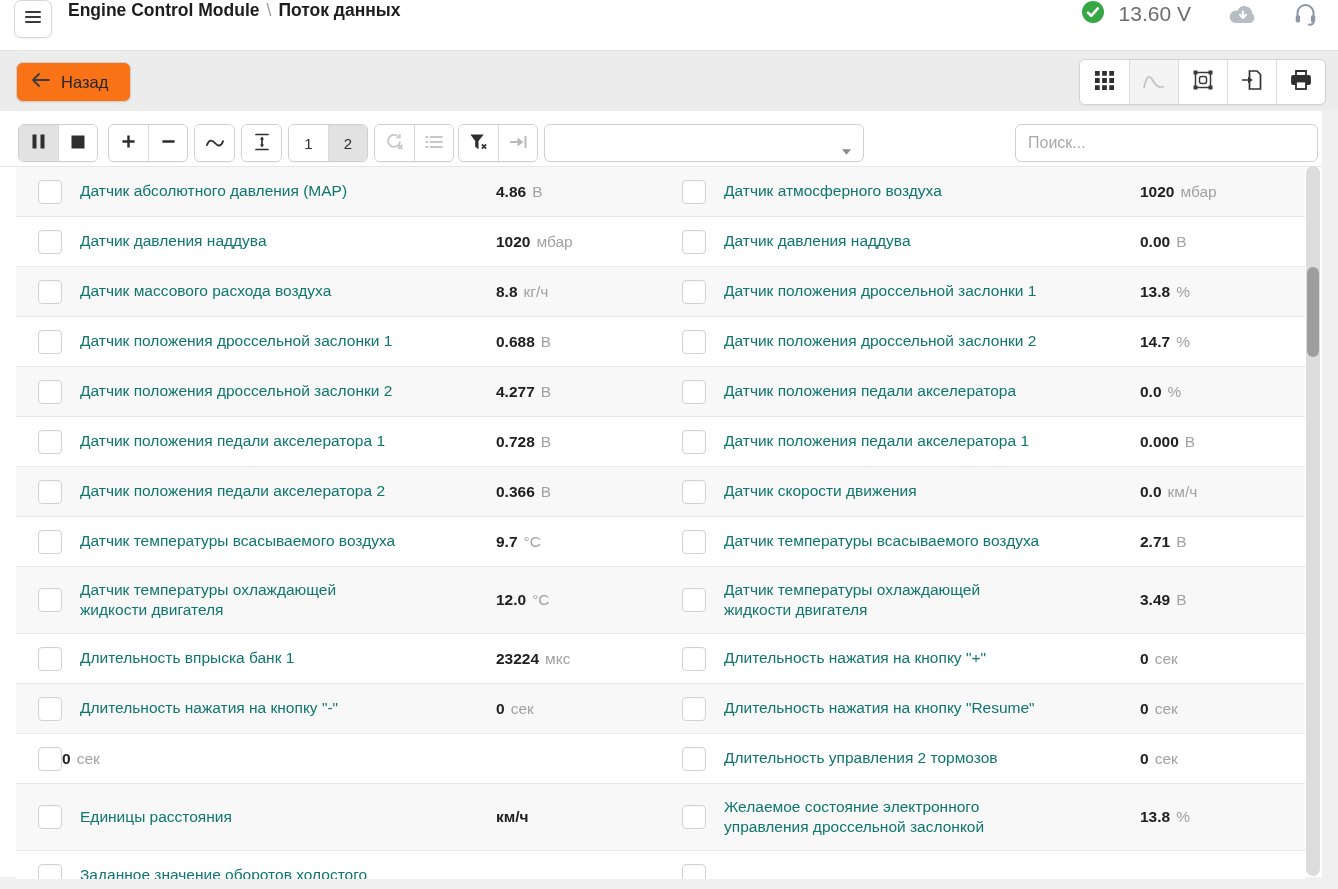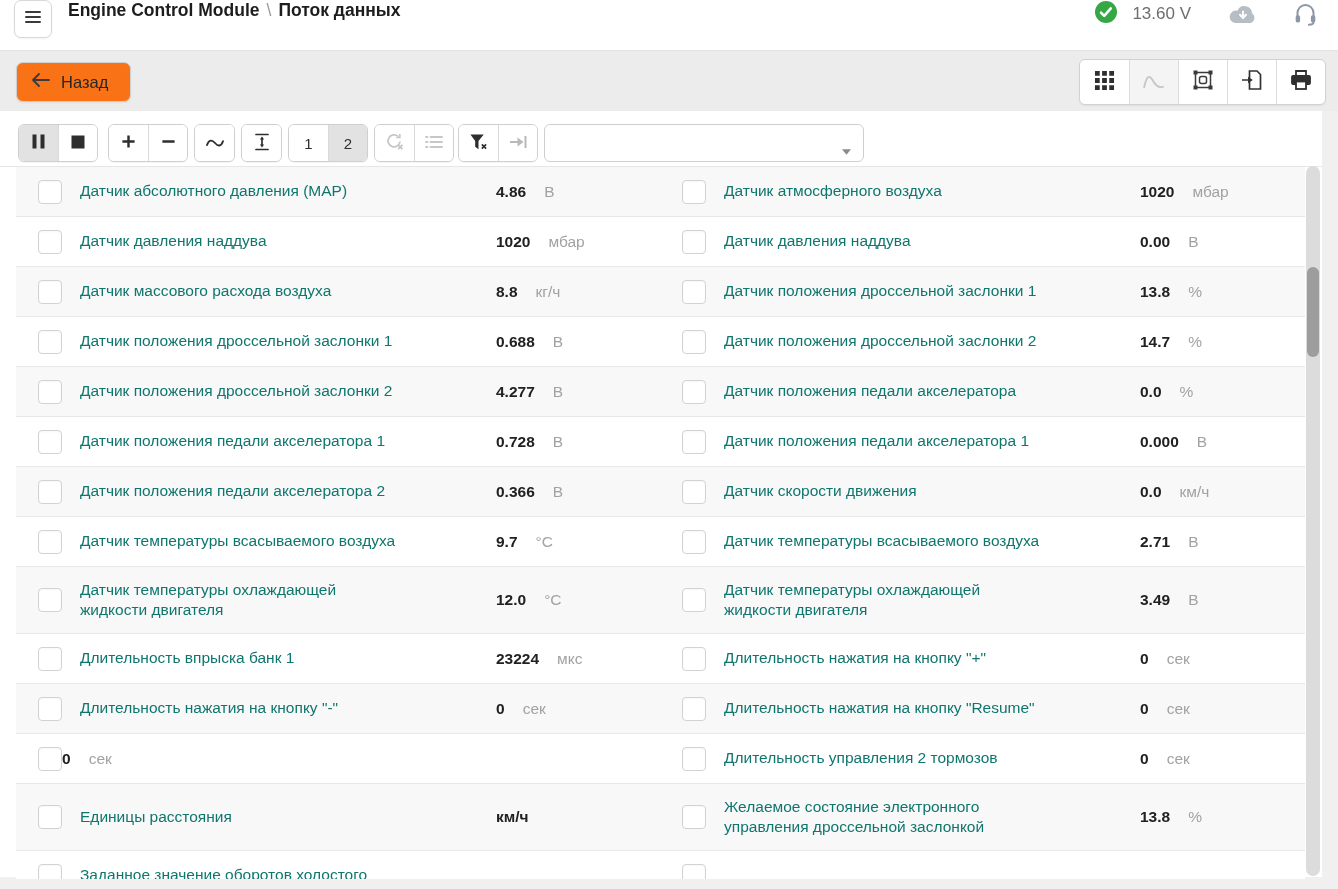--- a/index.html
+++ b/index.html
@@ -10,21 +10,21 @@
   }
   
   .topbar{position:absolute;left:0;top:0;width:1338px;height:50px;background:#fff;
     border-bottom:1px solid #e4e4e4;display:flex;align-items:flex-start;z-index:5}
   .menu-btn{margin-left:14px;width:36px;height:36px;border:1px solid #d8d8d8;border-radius:7px;
     background:#fff;display:flex;align-items:center;justify-content:center;
     box-shadow:0 1px 2px rgba(0,0,0,.05);cursor:pointer}
   .title{margin-left:16px;font-size:17.5px;font-weight:bold;color:#1d1d1d;white-space:nowrap}
   .title .sep{color:#9a9a9a;font-weight:normal;margin:0 7px}
   .top-right{margin-left:auto;display:flex;align-items:center;margin-right:20px}
-  .voltage{font-size:17px;color:#6d6d6d;margin-left:14px}
+  .voltage{font-size:21px;color:#6d6d6d;margin-left:14px}
   .cloud-wrap{margin-left:38px;display:flex;align-items:center}
   .headset-wrap{margin-left:36px;display:flex;align-items:center}
   
   .subbar{position:absolute;top:51px;left:0;width:1338px;height:60px;background:#ececec}
   .back-btn{position:absolute;left:16px;top:11px;height:40px;padding:0 22px 0 14px;background:#f97316;
     border:1px solid #cfcfcf;border-radius:7px;display:flex;align-items:center;gap:11px;
     font-size:16.5px;color:#272727;box-shadow:0 1px 2px rgba(0,0,0,.06);cursor:pointer;box-sizing:border-box}
   .icon-group{position:absolute;right:12px;top:8px;height:44px;display:flex;background:#fff;
     border:1px solid #d2d2d2;border-radius:6px;overflow:hidden;box-shadow:0 1px 2px rgba(0,0,0,.06)}
   .icon-group .cell{width:49px;display:flex;align-items:center;justify-content:center;
@@ -56,21 +56,21 @@
   .col{width:644px;flex:none}
   .col.right{width:645px}
   .row{display:flex;align-items:center;height:50px;border-bottom:1px solid #e7e7e7;
     box-sizing:border-box;background:#fff;padding-left:22px}
   .col .row:nth-child(odd){background:#f8f8f8}
   .row.tall{height:67px}
   .checkbox{width:22px;height:22px;border:1px solid #d2d2d2;border-radius:4px;background:#fff;
     flex:none;cursor:pointer;box-shadow:inset 0 1px 2px rgba(0,0,0,.03)}
   .name{margin-left:18px;width:416px;flex:none;font-size:15.5px;color:#0f766e;line-height:1.32;
     white-space:pre-line}
-  .value-wrap{flex:none;display:flex;align-items:flex-start;gap:18px}
+  .value-wrap{flex:none;display:flex;align-items:flex-start;gap:6px}
   .value{font-size:15.5px;font-weight:bold;color:#212121}
   .unit{font-size:15.5px;color:#a2a2a2}
   
   .scroll-track{position:absolute;right:2px;top:55px;width:14px;height:710px;background:#dcdcdc;border-radius:7px}
   .scroll-thumb{position:absolute;left:1px;top:101px;width:12px;height:90px;background:#9d9d9d;border-radius:6px;cursor:grab}
 </style>
 </head>
 <body>
 
 <header class="topbar">
@@ -261,20 +261,21 @@
       </div>
     </div>
     <div class="stream-select">
       <span></span>
       <span class="caret">
         <svg width="9" height="6" viewBox="0 0 10 6">
             <path d="M0 0h10L5 6z" fill="#8a8a8a"></path>
           </svg>
       </span>
     </div>
+    <input class="search" type="text" placeholder="Поиск..." style="">
   </div>
 
   <div class="table">
     <div class="cols">
       <div class="col" id="col-left">
           <div class="row">
     <div class="checkbox"></div>
     <div class="name">Датчик абсолютного давления (MAP)</div>
     <div class="value-wrap">
       <span class="value">4.86</span>

